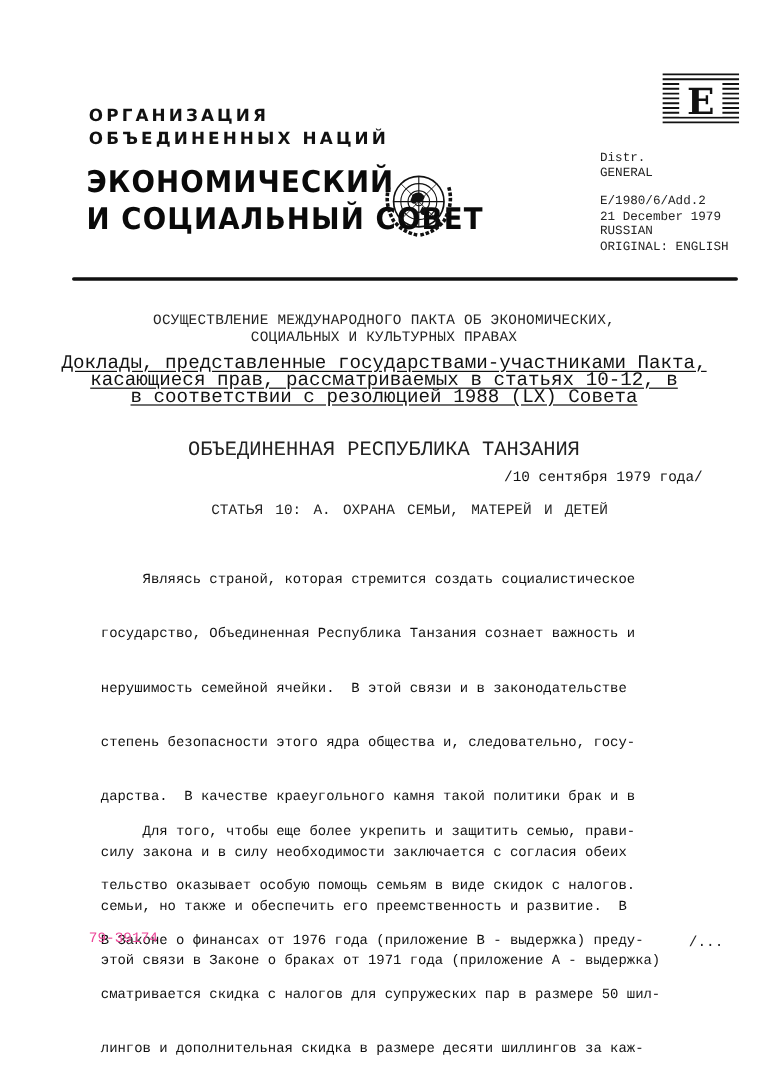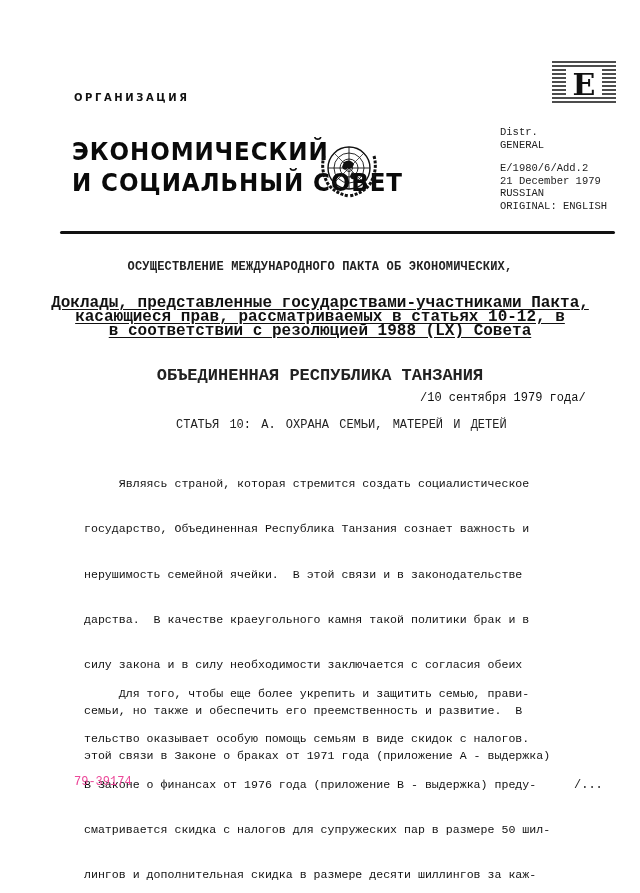--- a/index.html
+++ b/index.html
@@ -5,56 +5,57 @@
     html, body { margin: 0; padding: 0; }
     body {
       width: 640px; height: 893px; background: #ffffff; position: relative;
       overflow: hidden; color: #111;
       font-family: "Liberation Mono", "DejaVu Sans Mono", monospace;
     }
     .abs { position: absolute; }
     .org {
       left: 74px; top: 88px;
       font-family: "DejaVu Sans", sans-serif; font-weight: bold;
-      font-size: 10px; letter-spacing: 2.6px; line-height: 19px; color: #111;
+      font-size: 14px; letter-spacing: 2.6px; line-height: 19px; color: #111;
     }
     .council {
       left: 72px; top: 136px;
       font-family: "DejaVu Sans", sans-serif; font-weight: bold;
       font-size: 25px; line-height: 31px; letter-spacing: 1px; color: #0a0a0a;
       transform: scaleX(0.92); transform-origin: left top;
     }
     .emblem { left: 316px; top: 136px; width: 66px; height: 66px; }
     .e-box { left: 552px; top: 60px; width: 64px; height: 46px; }
     .meta {
       left: 500px; top: 126px; font-size: 10.5px; line-height: 12.5px; color: #222;
     }
     .meta .gap { height: 11px; }
     .rule { left: 60px; top: 231px; width: 555px; height: 3px; background: #111; border-radius: 2px; }
-    .center { left: 0; width: 640px; text-align: center; font-weight: bold; }
+    .center { left: 0; width: 640px; text-align: center; }
     .title1 { top: 260px; font-size: 12px; line-height: 14px; color: #222; letter-spacing: 0.2px; }
     .title2 { top: 296px; font-size: 16px; line-height: 14px; color: #111; }
     .title2 span { text-decoration: underline; text-underline-offset: 2px; }
     .country { top: 366px; font-size: 17px; color: #222; }
     .date { left: 420px; top: 391px; font-size: 12px; color: #111; }
     .article { left: 176px; top: 418px; font-size: 12px; color: #222; word-spacing: 3px; }
     .para {
       left: 84px; width: 530px; font-size: 11.6px; line-height: 15.1px; color: #111;
       white-space: pre;
     }
     .p1 { top: 446px; }
     .p2 { top: 656px; }
     .docnum { left: 74px; top: 775px; font-size: 12px; color: #ec4899; }
     .cont { left: 574px; top: 778px; font-size: 12px; color: #222; }
   </style>
 </head>
 <body>
 
 <div class="abs org">
   <div>ОРГАНИЗАЦИЯ</div>
+  <div>ОБЪЕДИНЕННЫХ НАЦИЙ</div>
 </div>
 
 <div class="abs council">
   <div>ЭКОНОМИЧЕСКИЙ</div>
   <div>И СОЦИАЛЬНЫЙ СОВЕТ</div>
 </div>
 
 <div class="abs emblem">
   <svg width="66" height="66" viewBox="0 0 66 66">
     <g fill="none" stroke="#111">
@@ -101,38 +102,40 @@
   <div>E/1980/6/Add.2</div>
   <div>21 December 1979</div>
   <div>RUSSIAN</div>
   <div>ORIGINAL:  ENGLISH</div>
 </div>
 
 <div class="abs rule"></div>
 
 <div class="abs center title1">
   <div>ОСУЩЕСТВЛЕНИЕ МЕЖДУНАРОДНОГО ПАКТА ОБ ЭКОНОМИЧЕСКИХ,</div>
+  <div>СОЦИАЛЬНЫХ И КУЛЬТУРНЫХ ПРАВАХ</div>
 </div>
 
 <div class="abs center title2">
   <div><span>Доклады, представленные государствами-участниками Пакта,</span></div>
   <div><span>касающиеся прав, рассматриваемых в статьях 10-12, в</span></div>
   <div><span>в соответствии с резолюцией 1988 (LX) Совета</span></div>
 </div>
 
 <div class="abs center country">ОБЪЕДИНЕННАЯ РЕСПУБЛИКА ТАНЗАНИЯ</div>
 
 <div class="abs date">/10 сентября 1979 года/</div>
 
 <div class="abs article">СТАТЬЯ 10:  А.  ОХРАНА СЕМЬИ, МАТЕРЕЙ И ДЕТЕЙ</div>
 
 <div class="abs para p1">
   <div>     Являясь страной, которая стремится создать социалистическое</div>
   <div>государство, Объединенная Республика Танзания сознает важность и</div>
   <div>нерушимость семейной ячейки.  В этой связи и в законодательстве</div>
+  <div>степень безопасности этого ядра общества и, следовательно, госу-</div>
   <div>дарства.  В качестве краеугольного камня такой политики брак и в</div>
   <div>силу закона и в силу необходимости заключается с согласия обеих</div>
   <div>семьи, но также и обеспечить его преемственность и развитие.  В</div>
   <div>этой связи в Законе о браках от 1971 года (приложение А - выдержка)</div>
   
   
   
   
   
 </div>

